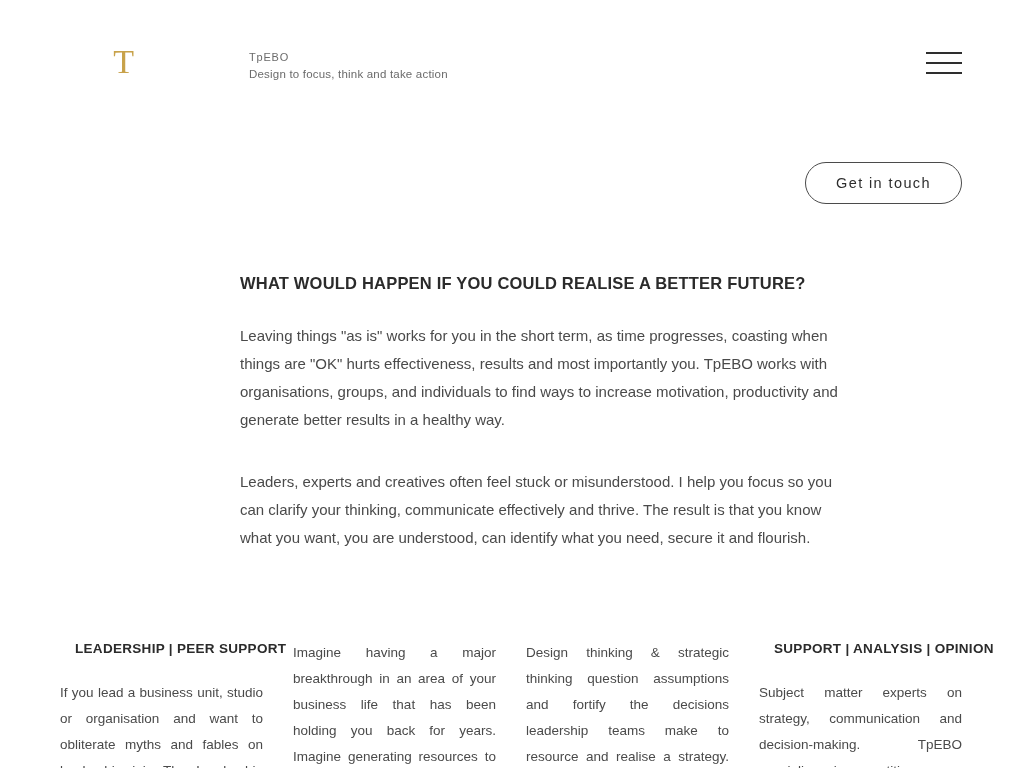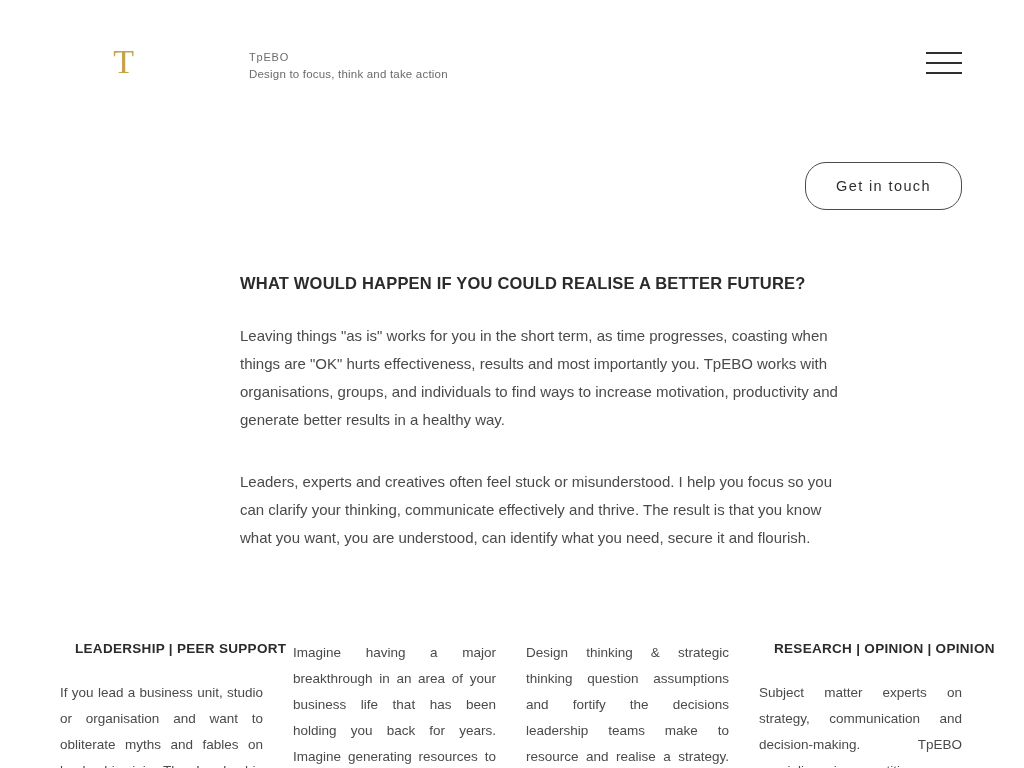--- a/index.html
+++ b/index.html
@@ -93,21 +93,21 @@
 
   
   .cta-wrap {
     position: absolute;
     left: 805px;
     top: 162px;
   }
   .cta-button {
     display: block;
     width: 157px;
-    height: 48px;
+    height: 42px;
     line-height: 40px;
     text-align: center;
     border: 1px solid #4b4b4b;
     border-radius: 21px;
     background: #ffffff;
     color: #2e2e2e;
     font-size: 14.5px;
     letter-spacing: 1.4px;
     font-family: "Liberation Sans", sans-serif;
     cursor: pointer;
@@ -208,18 +208,18 @@
       <h2 class="col-title">LEADERSHIP | PEER SUPPORT</h2>
       <p class="col-body">If you lead a business unit, studio or organisation and want to obliterate myths and fables on leadership join The Leadership Chamber peer</p>
     </div>
     <div class="col">
       <p class="col-body">Imagine having a major breakthrough in an area of your business life that has been holding you back for years. Imagine generating resources to deal</p>
     </div>
     <div class="col">
       <p class="col-body">Design thinking &amp; strategic thinking question assumptions and fortify the decisions leadership teams make to resource and realise a strategy. We</p>
     </div>
     <div class="col">
-      <h2 class="col-title">RESEARCH | OPINION | OPINION</h2>
+      <h2 class="col-title">SUPPORT | ANALYSIS | OPINION</h2>
       <p class="col-body">Subject matter experts on strategy, communication and decision-making. TpEBO specialises in co-petition, group dynamics and gender equity</p>
     </div>
   </div>
 
 </div>
 
 </body></html>

